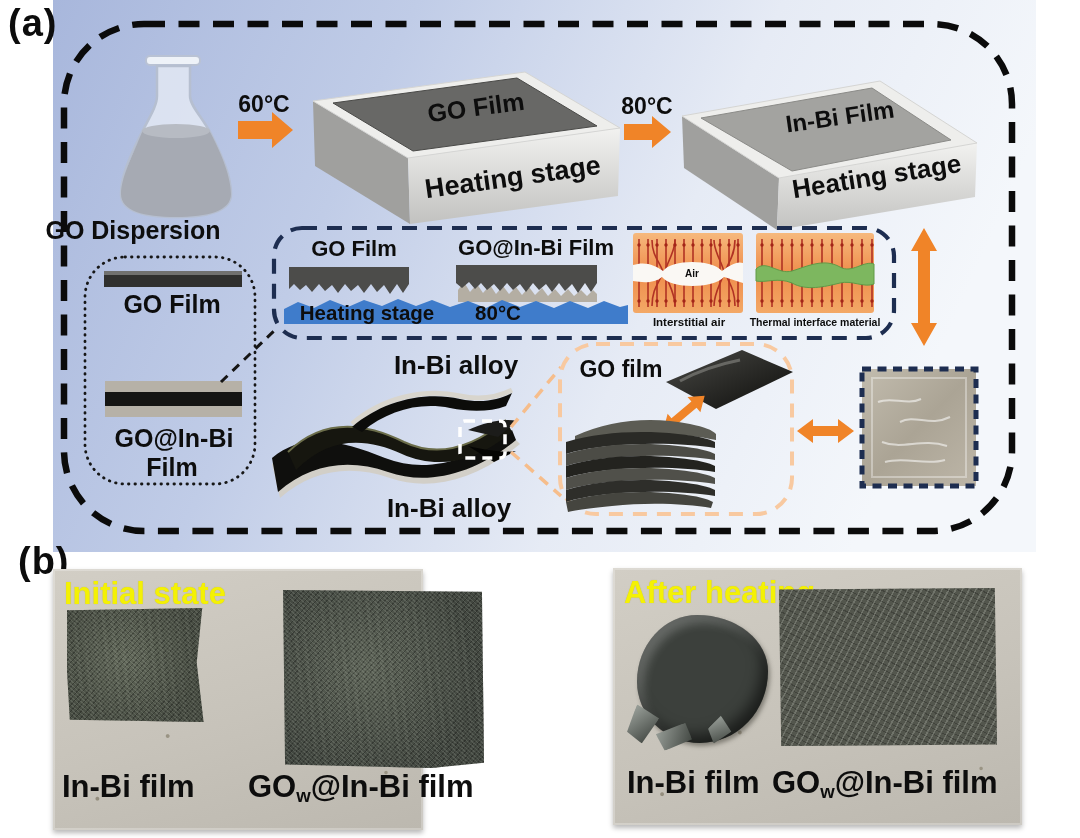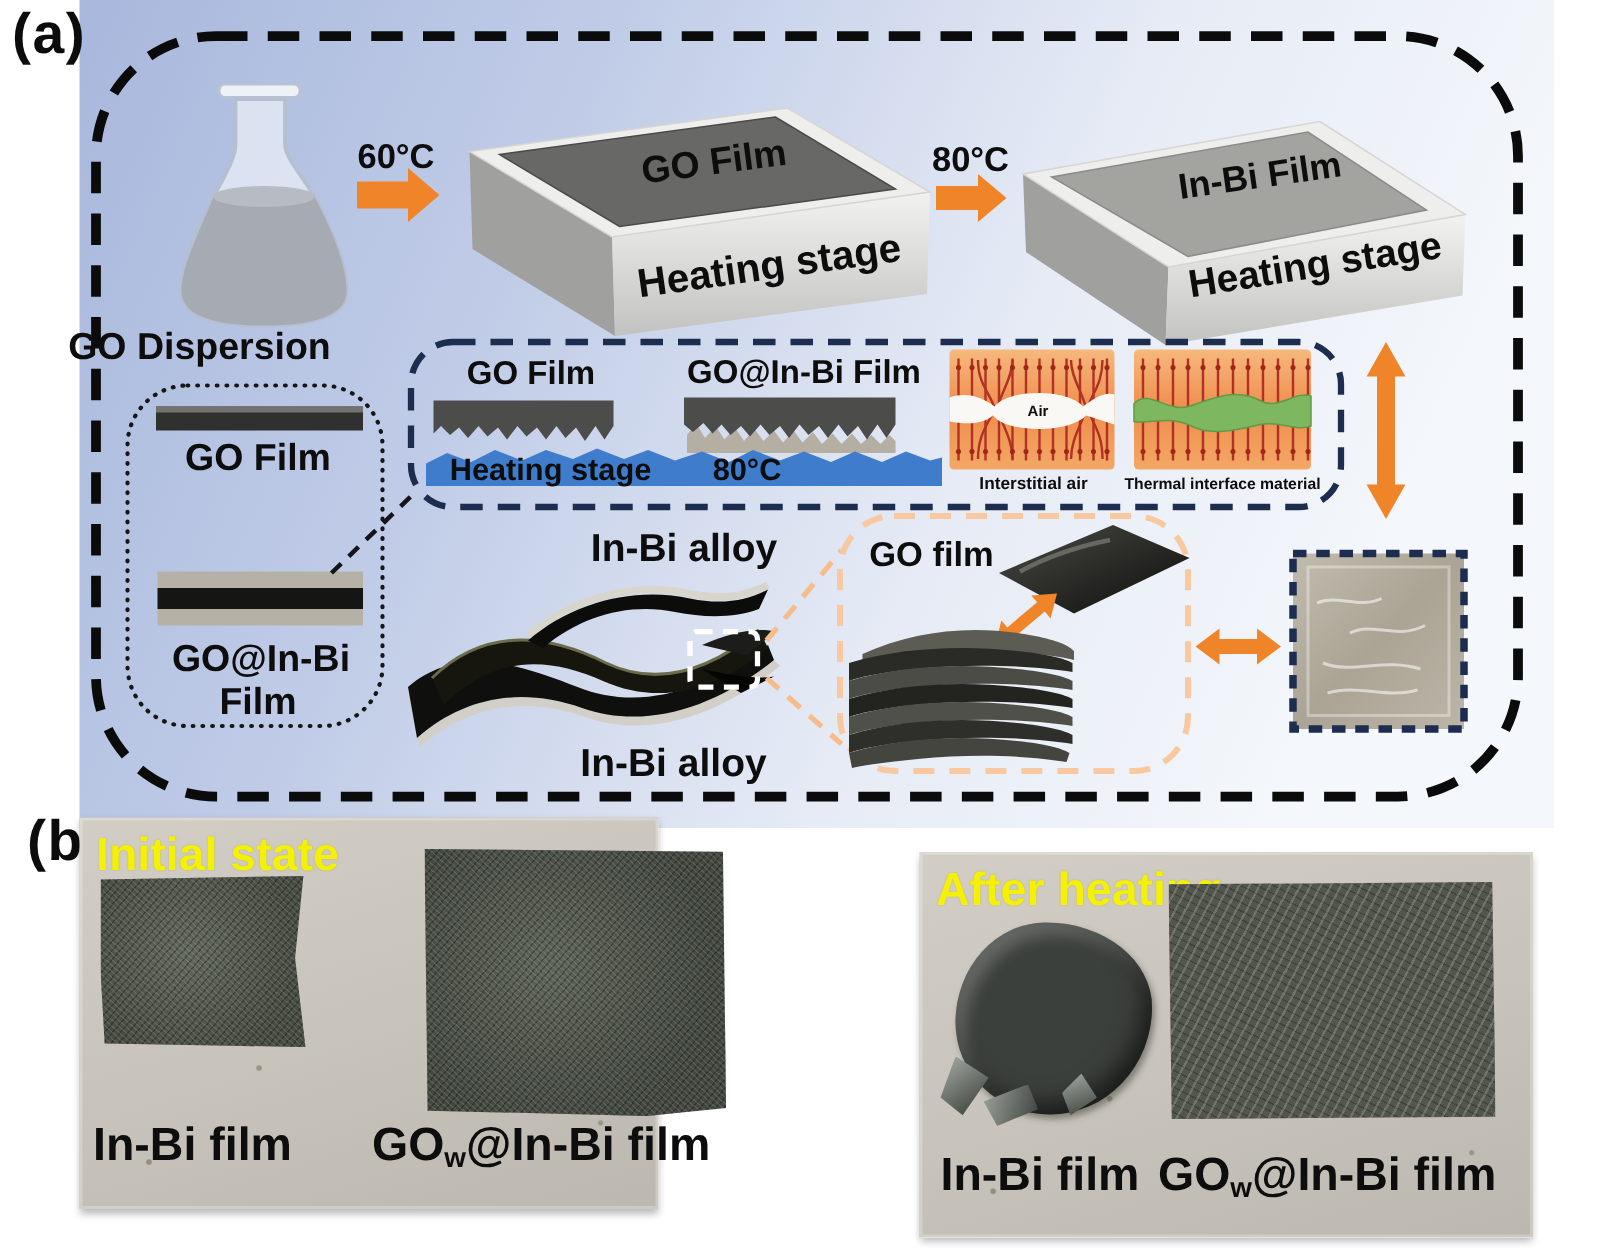--- a/index.html
+++ b/index.html
@@ -11,21 +11,21 @@
   svg text{font-family:"Liberation Sans","DejaVu Sans",sans-serif;font-weight:700;fill:#0d0d0d;}
   .mid{text-anchor:middle;}
   
   .photo{position:absolute;box-shadow:0 3px 5px rgba(0,0,0,.28), inset 0 0 0 2px rgba(255,255,255,.25);
     background:
       radial-gradient(circle 3px at 79% 21%, #8e8a7c 0 2px, transparent 3px),
       radial-gradient(circle 2px at 31% 64%, #9a9484 0 1.4px, transparent 2.4px),
       radial-gradient(circle 2px at 12% 88%, #938d7d 0 1.4px, transparent 2.4px),
       radial-gradient(circle 2px at 90% 78%, #9a9484 0 1.2px, transparent 2.2px),
       linear-gradient(163deg,#d2cec5 0%,#c7c3ba 55%,#bcb8af 100%);}
-  #photo-left{left:53px;top:545px;width:370px;height:261px;padding-left:16px;}
+  #photo-left{left:53px;top:569px;width:370px;height:261px;}
   #photo-right{left:613px;top:568px;width:409px;height:257px;}
   .state-label{position:absolute;left:11px;top:7px;font-size:31px;font-weight:700;color:#f4f104;
                text-shadow:0 0 1px rgba(120,110,0,.35);white-space:nowrap;}
   .film-cap{position:absolute;font-size:31px;font-weight:700;color:#0d0d0d;white-space:nowrap;}
   .film-cap sub{font-size:0.6em;vertical-align:-0.28em;}
   .sample{position:absolute;}
   .film-tex{background-color:#474c42;background-image:
       repeating-linear-gradient(42deg, rgba(222,228,214,.13) 0 1px, transparent 1px 3px),
       repeating-linear-gradient(-49deg, rgba(0,0,0,.28) 0 1px, transparent 1px 4px),
       radial-gradient(circle at 42% 44%, rgba(165,175,150,.28), transparent 72%);

